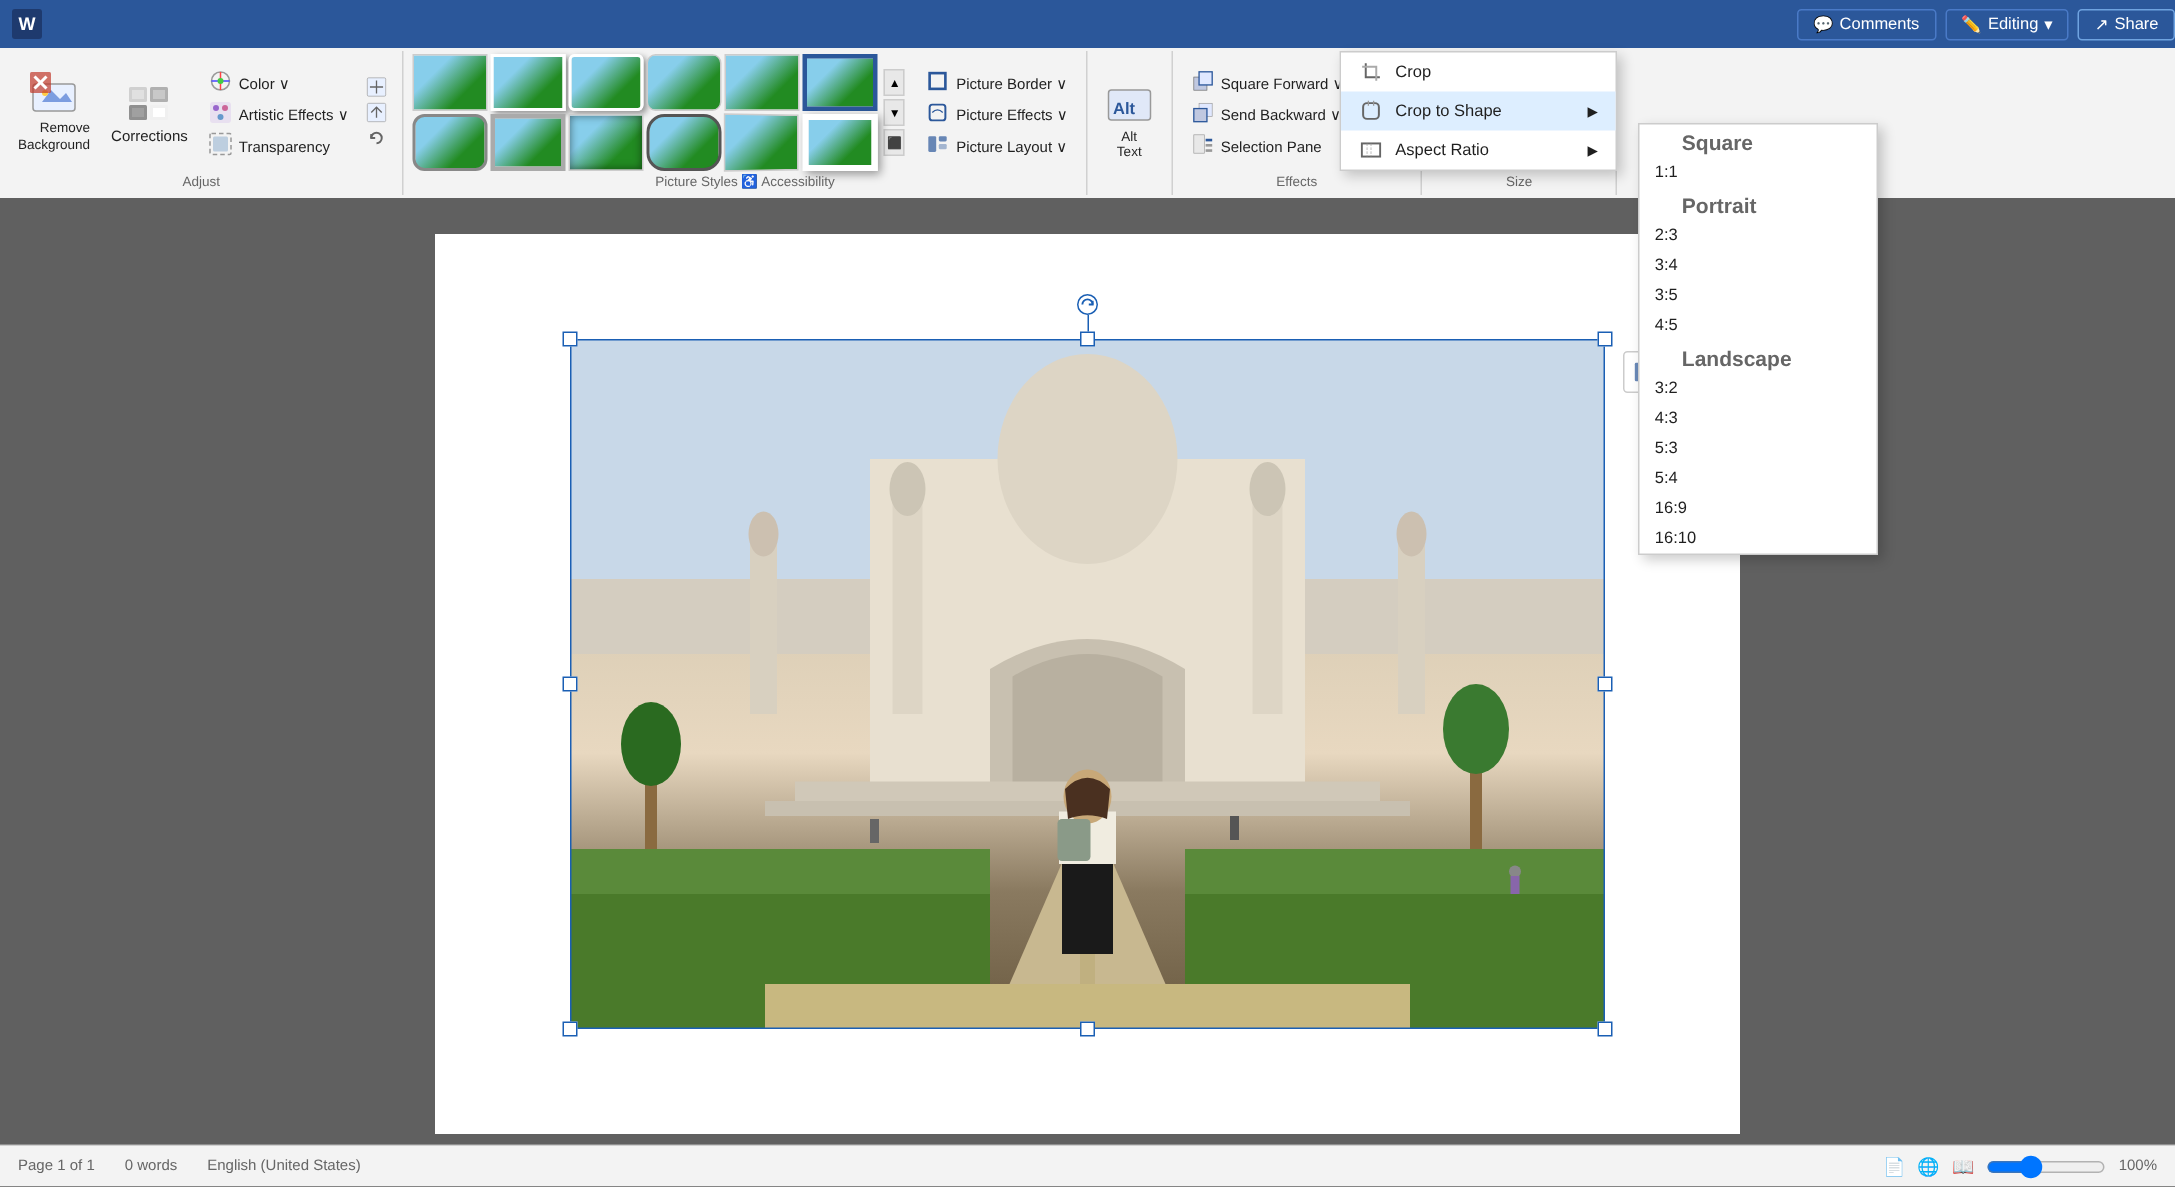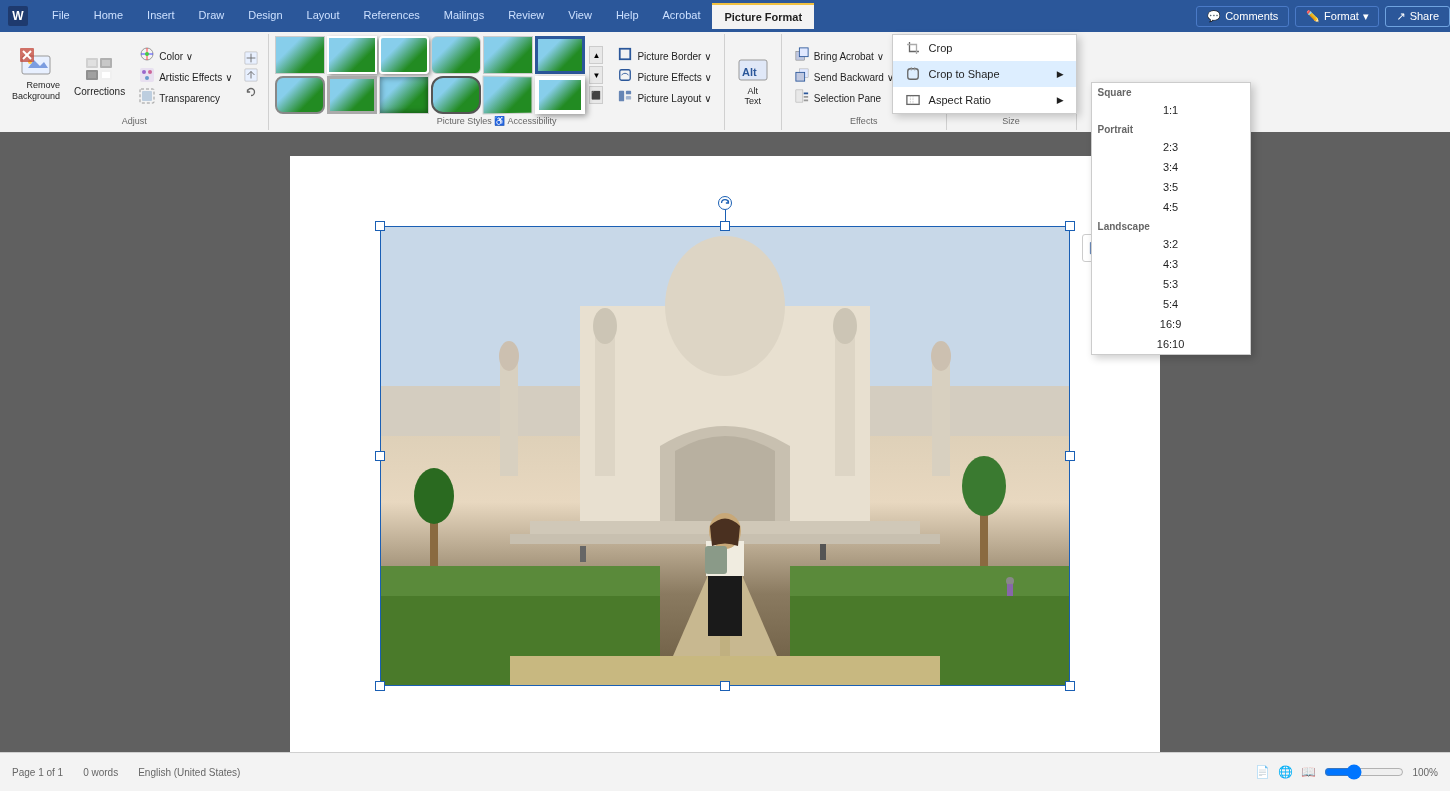--- a/index.html
+++ b/index.html
@@ -300,38 +300,37 @@
       display: flex;
       align-items: center;
       justify-content: center;
       font-size: 11px;
     }
     .dropdown-item .chevron {
       margin-left: auto;
       font-size: 9px;
     }
     .submenu-section-header {
-      padding: 4px 6px 2px;
-      font-size: 10px;
+      padding: 4px 28px 2px;
+      font-size: 14px;
       color: #666;
       font-weight: 600;
     }
     .submenu-item {
       display: flex;
       align-items: center;
-      padding: 4px 22px;
+      padding: 4px 10px;
       cursor: pointer;
       font-size: 11px;
       color: #1f1f1f;
-      justify-content: center;
     }
 
     
     .status-bar {
-      height: 39px;
+      height: 28px;
       background: #f3f3f3;
       border-top: 1px solid #d0d0d0;
       display: flex;
       align-items: center;
       padding: 0 12px;
       font-size: 10px;
       color: #666;
       gap: 20px;
     }
 
@@ -358,44 +357,29 @@
   </style>
 </head>
 <body>
 
 <div class="main-layout">
 
   <div class="titlebar" style="background:#2b579a; padding:0;">
 
     <div style="background:#2b579a; padding:4px 8px; display:flex; align-items:center; gap:2px;">
       <div style="width:20px; height:20px; background:#1e3a6e; border-radius:2px; display:flex; align-items:center; justify-content:center; color:white; font-size:12px; font-weight:bold;">W</div>
-    </div>
-    <div class="ribbon-tabs" style="display:flex; background:#2b579a;">
-      <div class="ribbon-tab">File</div>
-      <div class="ribbon-tab">Home</div>
-      <div class="ribbon-tab">Insert</div>
-      <div class="ribbon-tab">Draw</div>
-      <div class="ribbon-tab">Design</div>
-      <div class="ribbon-tab">Layout</div>
-      <div class="ribbon-tab">References</div>
-      <div class="ribbon-tab">Mailings</div>
-      <div class="ribbon-tab">Review</div>
-      <div class="ribbon-tab">View</div>
-      <div class="ribbon-tab">Help</div>
-      <div class="ribbon-tab">Acrobat</div>
-      <div class="ribbon-tab active" style="background:#f3f3f3; color:#1f1f1f; border-top:2px solid #f0c040;">Picture Format</div>
     </div>
     <div class="titlebar-right">
       <div class="titlebar-btn">
         <span>💬</span>
         <span>Comments</span>
       </div>
       <div class="titlebar-btn">
         <span>✏️</span>
-        <span>Format</span>
+        <span>Editing</span>
         <span>▾</span>
       </div>
       <div class="titlebar-btn share">
         <span>↗</span>
         <span>Share</span>
       </div>
     </div>
   </div>
 
   <div class="ribbon-wrapper">
@@ -569,21 +553,21 @@
       <div class="ribbon-group">
         <div class="ribbon-group-content">
           <div class="adjust-col">
             <div class="ribbon-btn-small">
               <div class="icon-sm">
                 <svg viewBox="0 0 16 16" width="14" height="14">
                   <rect x="1" y="5" width="10" height="10" fill="#c0c8e0" stroke="#666" stroke-width="0.5"></rect>
                   <rect x="5" y="1" width="10" height="10" fill="#e0e8ff" stroke="#2b579a" stroke-width="1"></rect>
                 </svg>
               </div>
-              <span>Bring Acrobat ∨</span>
+              <span>Square Forward ∨</span>
             </div>
             <div class="ribbon-btn-small">
               <div class="icon-sm">
                 <svg viewBox="0 0 16 16" width="14" height="14">
                   <rect x="5" y="1" width="10" height="10" fill="#e0e8ff" stroke="#999" stroke-width="0.5"></rect>
                   <rect x="1" y="5" width="10" height="10" fill="#c0c8e0" stroke="#2b579a" stroke-width="1"></rect>
                 </svg>
               </div>
               <span>Send Backward ∨</span>
             </div>

